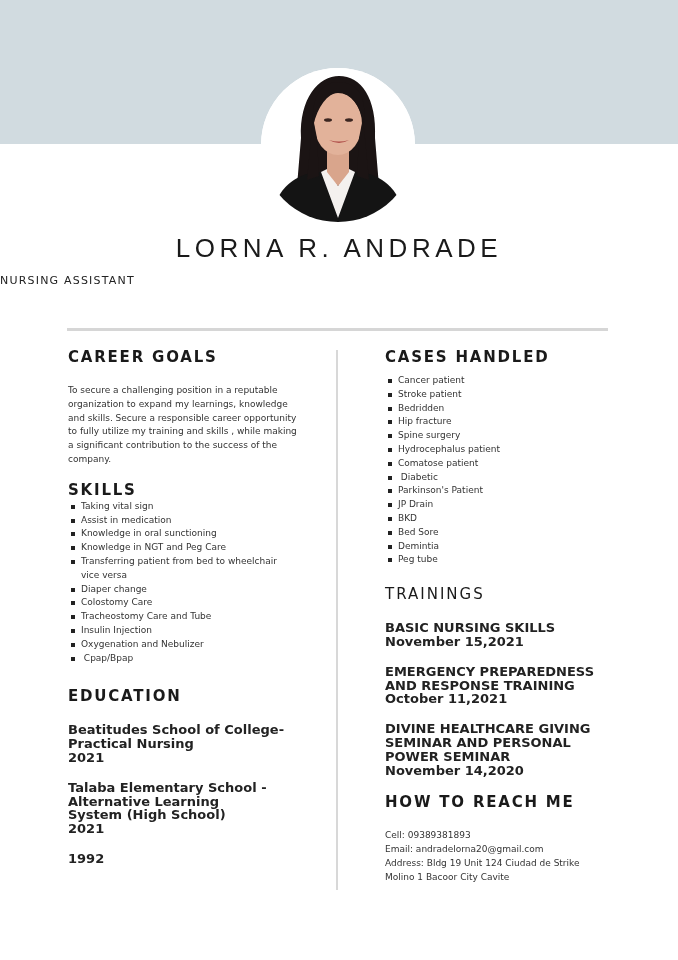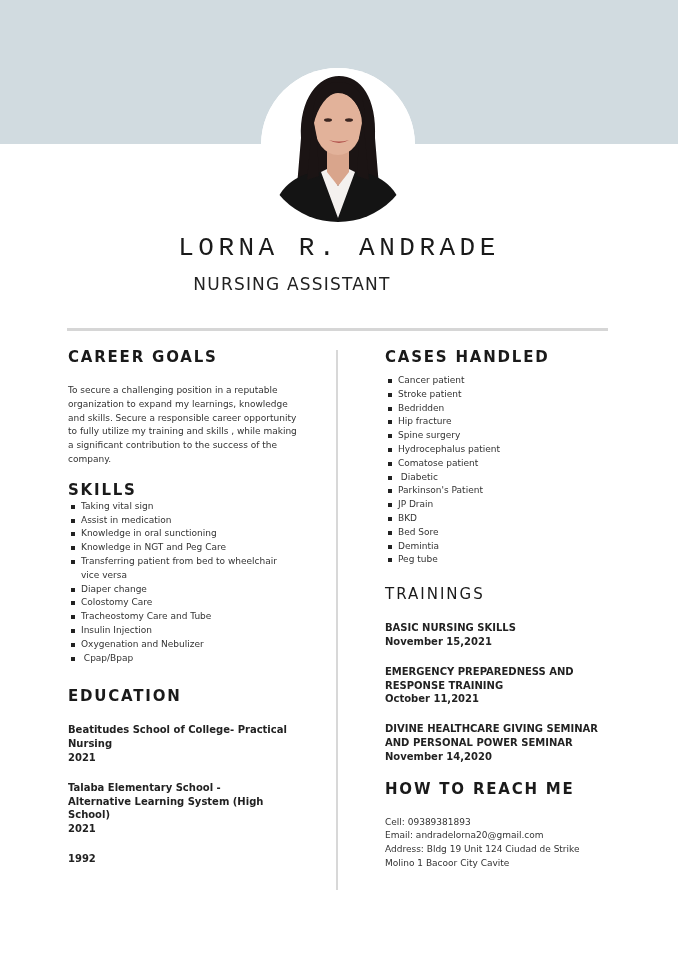--- a/index.html
+++ b/index.html
@@ -4,40 +4,40 @@
 <style>
   * { box-sizing: border-box; margin: 0; padding: 0; }
   html, body { width: 678px; height: 960px; background: #ffffff; overflow: hidden; }
   body { position: relative; font-family: "DejaVu Sans", sans-serif; color: #222; }
 
   .header-band { position: absolute; left: 0; top: 0; width: 678px; height: 144px; background: #d1dbe0; }
 
   .photo-ring { position: absolute; left: 261px; top: 68px; width: 154px; height: 154px; border-radius: 50%; background: #ffffff; overflow: hidden; }
   .photo { position: absolute; left: 0; top: 0; width: 154px; height: 154px; }
 
-  .name { position: absolute; left: 0; width: 678px; top: 233px; text-align: center; font-family: Liberation Mono, monospace; font-weight: 300; font-size: 26px; letter-spacing: 4.5px; color: #1a1a1a; }
-  .subtitle { position: absolute; left: 0; width: 584px; top: 274px; text-align: center; font-size: 17px; letter-spacing: 1.2px; color: #222; }
+  .name { position: absolute; left: 0; width: 678px; top: 233px; text-align: center; font-family: Liberation Sans, sans-serif; font-weight: 300; font-size: 26px; letter-spacing: 4.5px; color: #1a1a1a; }
+  .subtitle { position: absolute; left: 0; width: 584px; top: 274px; text-align: left; font-size: 11px; letter-spacing: 1.2px; color: #222; }
 
   .hdivider { position: absolute; left: 67px; top: 328px; width: 541px; height: 3px; background: #d6d6d6; }
   .vdivider { position: absolute; left: 336px; top: 350px; width: 2px; height: 540px; background: #d8d8d8; }
 
   .col { position: absolute; top: 348px; }
   .col-left { left: 68px; width: 230px; }
   .col-right { left: 385px; width: 240px; }
 
   .section-title { font-family: "DejaVu Sans", sans-serif; font-size: 15px; font-weight: bold; letter-spacing: 1.8px; color: #1a1a1a; }
   .section-title.light { font-weight: normal; letter-spacing: 2px; }
 
   .para { font-size: 9px; line-height: 13.8px; color: #333; margin-top: 18px; }
 
   ul.bullets { list-style: none; margin-top: 1px; }
   ul.bullets li { position: relative; padding-left: 13px; font-size: 9px; line-height: 13.8px; color: #333; }
   ul.bullets li::before { content: ""; position: absolute; left: 3px; top: 5px; width: 4px; height: 4px; background: #222; }
 
-  .entry { margin-top: 16px; font-size: 10px; line-height: 13.8px; font-weight: bold; color: #222; }
+  .entry { margin-top: 16px; font-size: 13px; line-height: 13.8px; font-weight: bold; color: #222; }
   .entry .date { display: block; }
   .entry .title { display: block; }
 
   .contact { margin-top: 16px; font-size: 9px; line-height: 13.8px; color: #333; }
   .contact div { display: block; }
 
   .mt-sec { margin-top: 14px; }
 </style>
 </head>
 <body>

